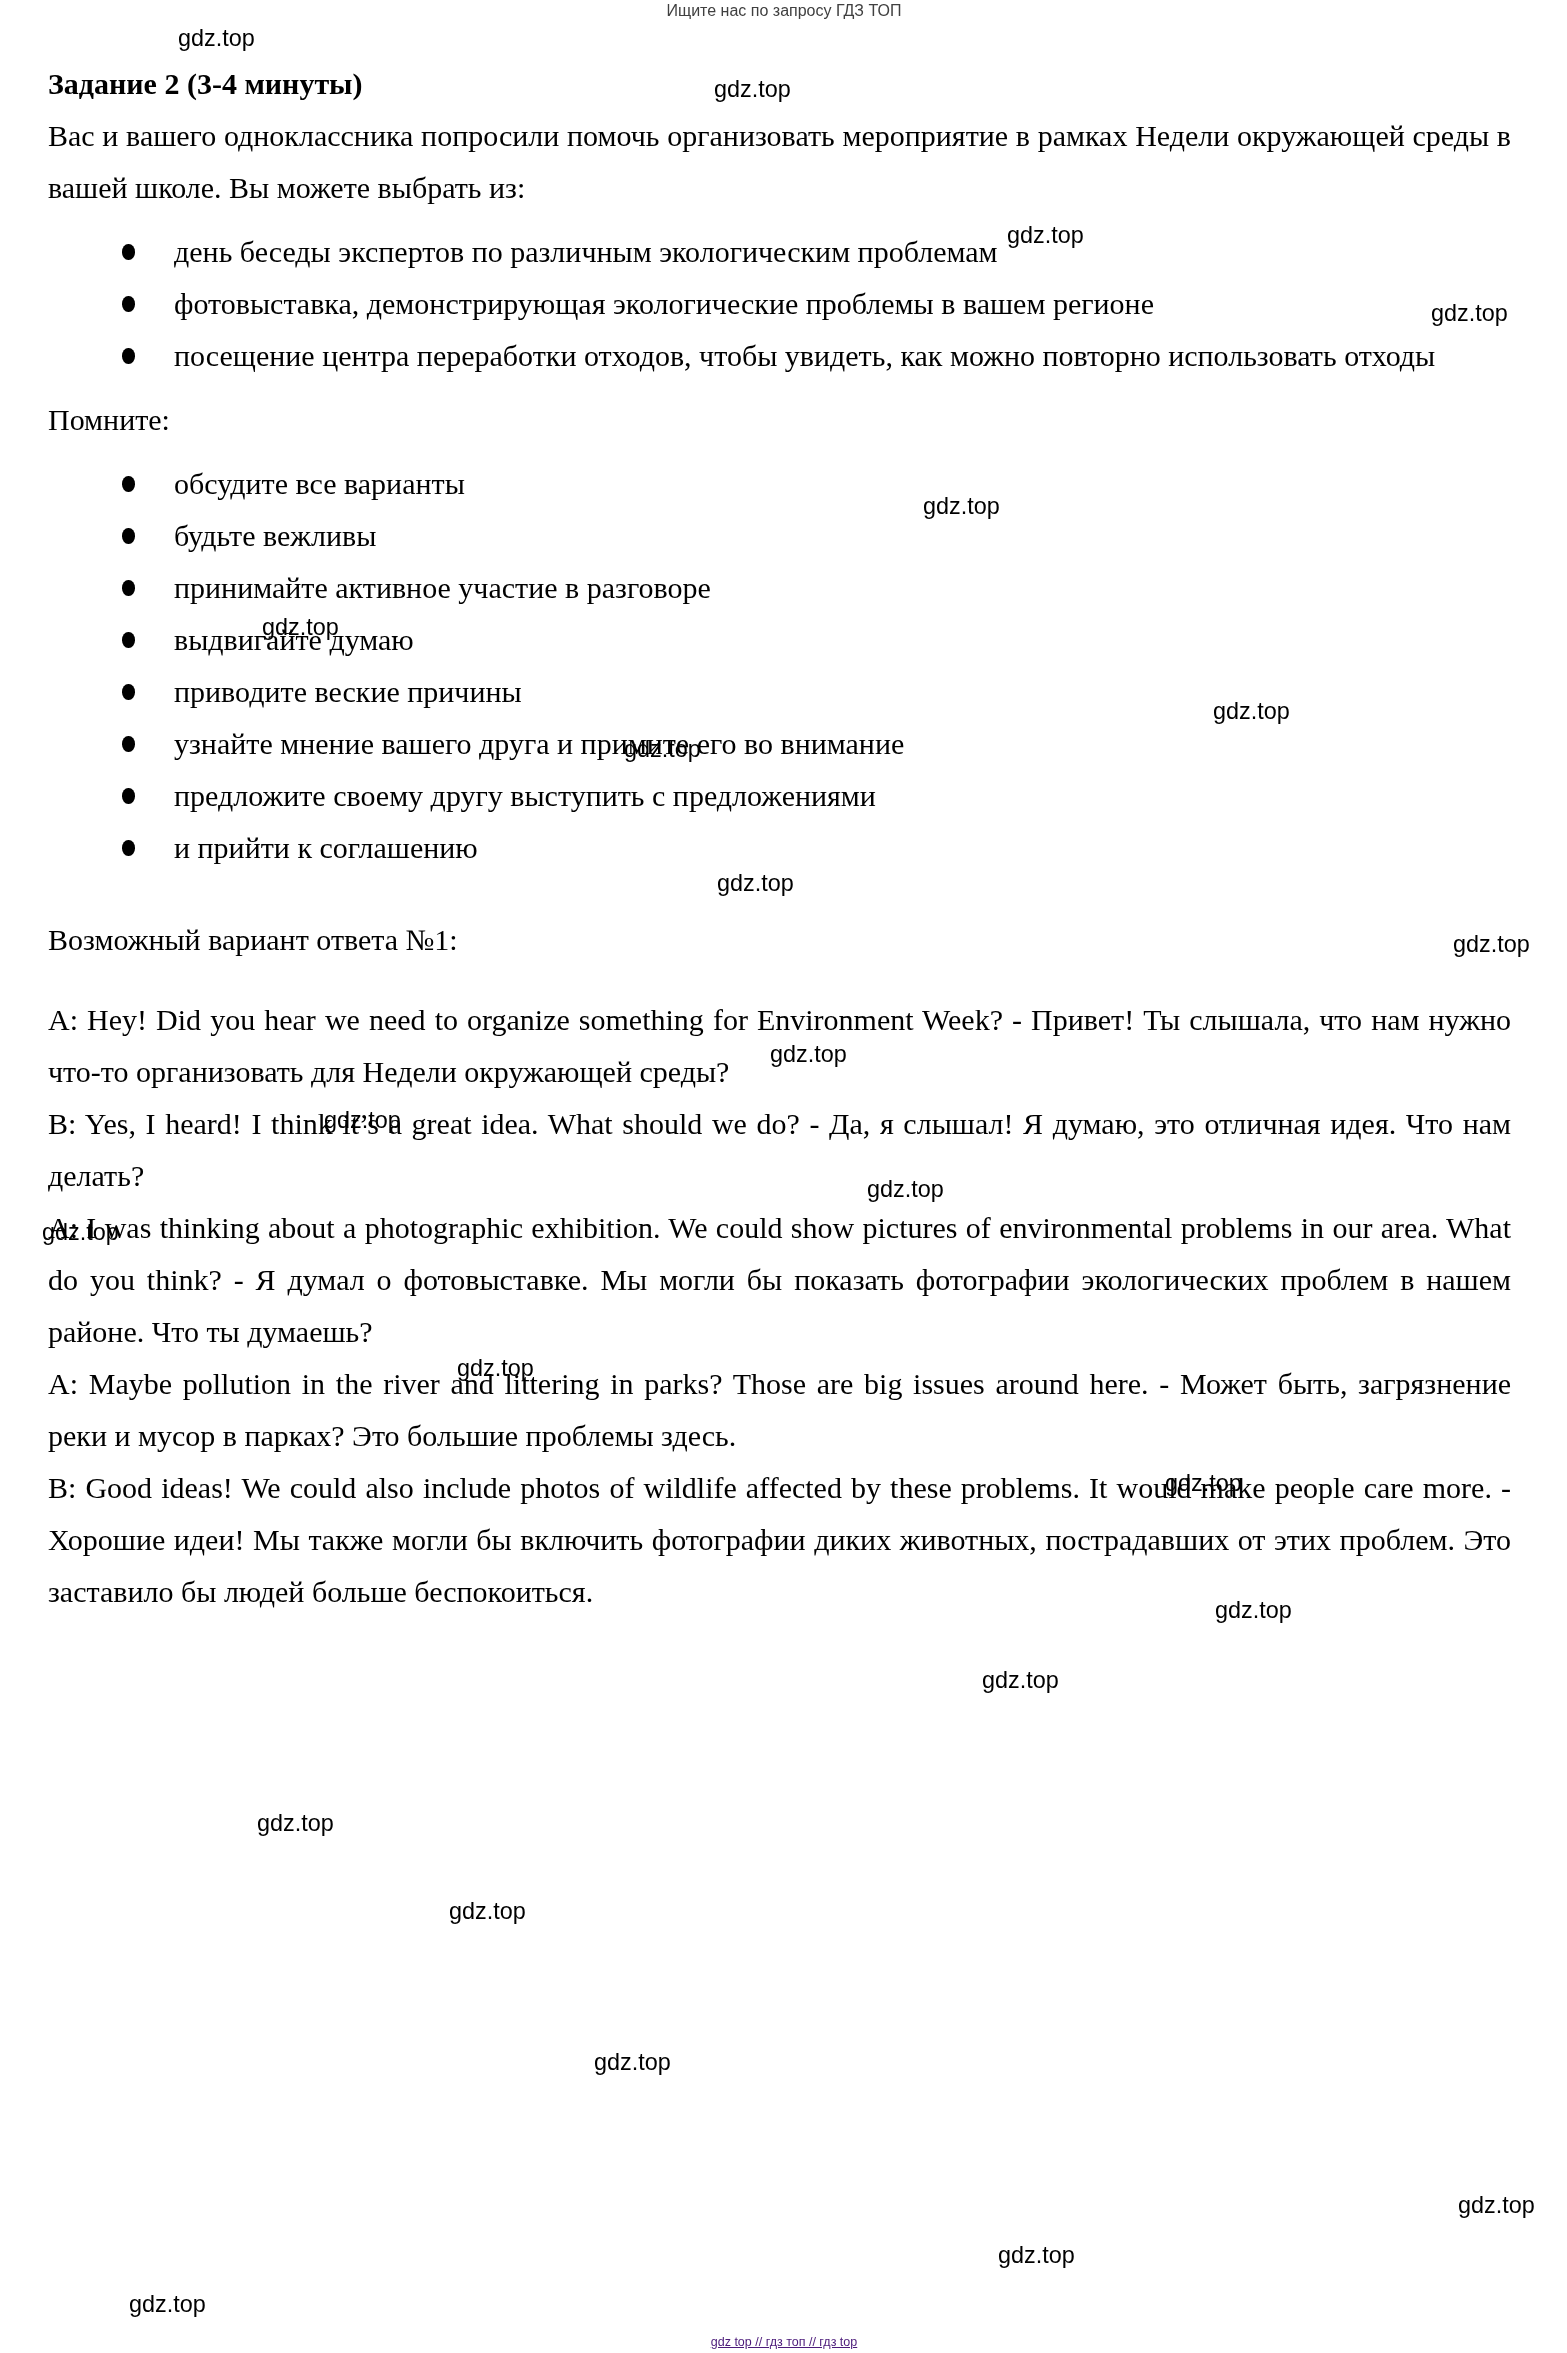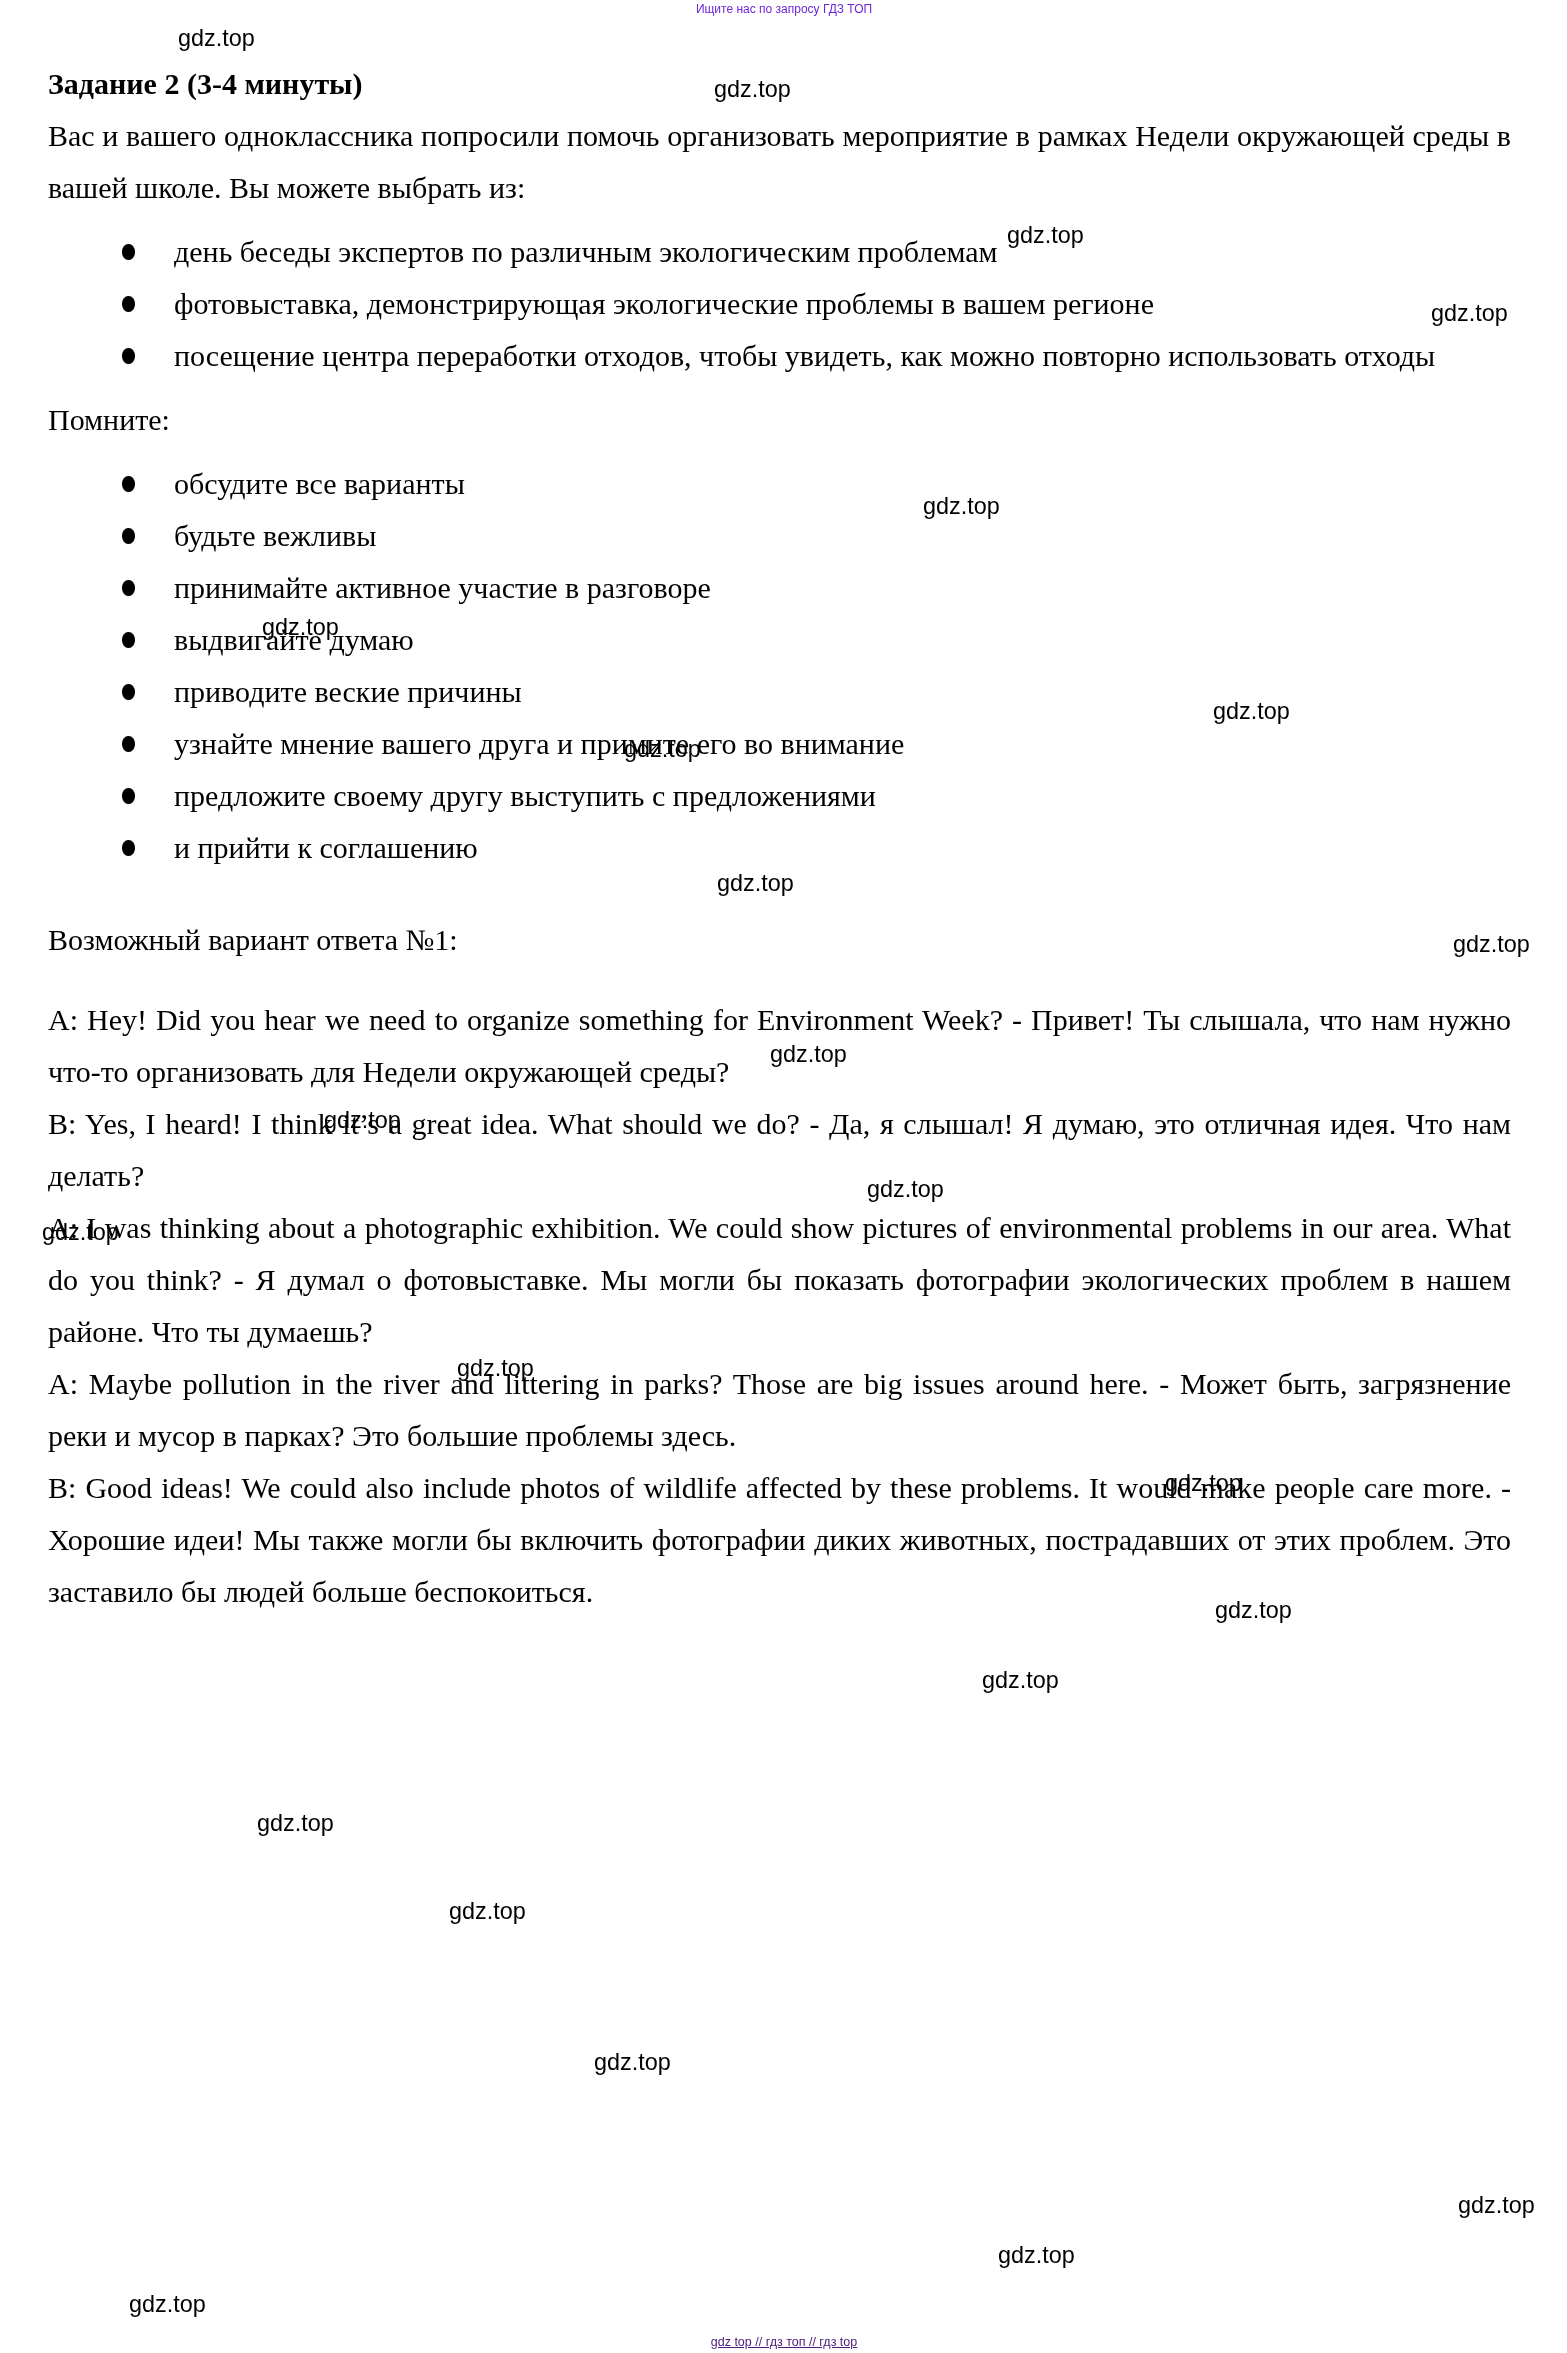--- a/index.html
+++ b/index.html
@@ -1,19 +1,19 @@
 <!DOCTYPE html>
 <html style="font-size:12.5px"><head>
 <meta charset="utf-8">
 <style>
   html, body { margin:0; padding:0; background:#ffffff; }
   body { width:1568px; height:2354px; position:relative; overflow:hidden;
          font-family:"Liberation Serif", serif; color:#000; }
   .banner { position:absolute; top:1.6px; left:0; width:100%; text-align:center;
-            font-family:"Liberation Sans", sans-serif; font-size:12px; color:#6d28d9; }
+            font-family:"Liberation Sans", sans-serif; font-size:16px; color:#404040; }
   .content { position:absolute; left:48px; top:58px; width:1463px;
              font-size:30px; line-height:52px; }
   .title { font-weight:bold; }
   .para { text-align:justify; text-align-last:left; }
   ul { list-style:none; margin:12px; padding:0; }
   li { position:relative; padding-left:114px; text-align:justify; text-align-last:left; }
   li::before { content:""; position:absolute; left:62px; top:18px; width:12.5px; height:15.6px;
                border-radius:50%; background:#000; }
   .gap { height:28px; }
   .wm { position:absolute; font-family:"Liberation Sans", sans-serif; font-size:23.4px;

